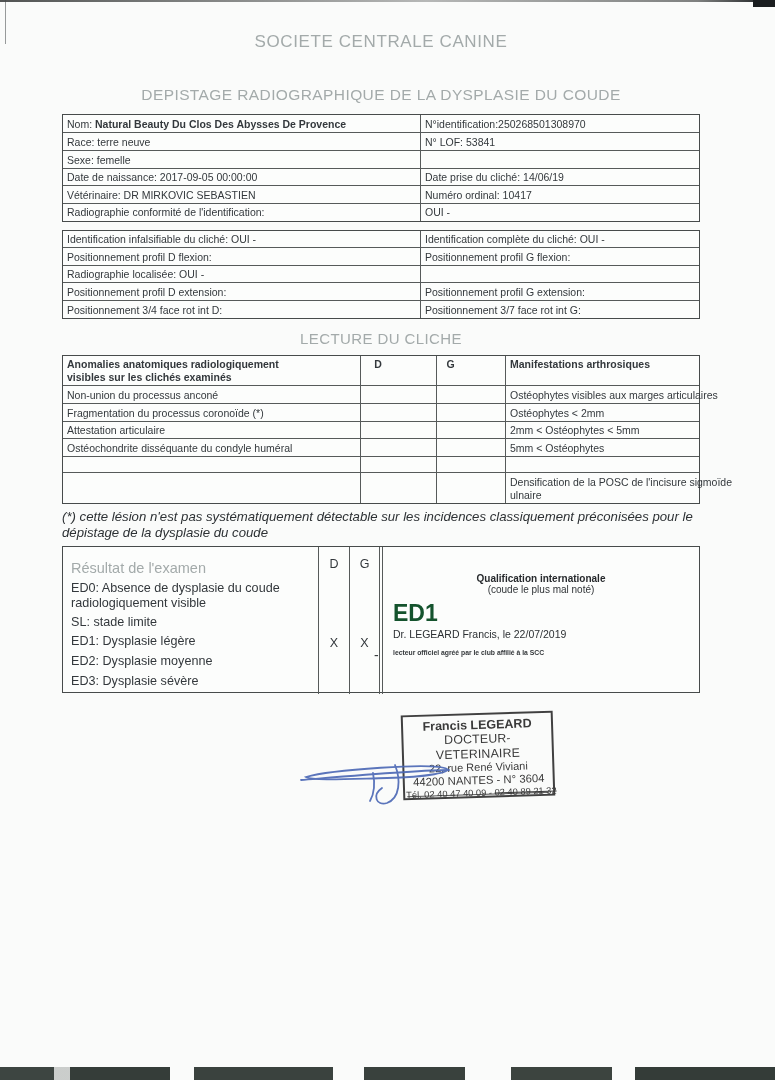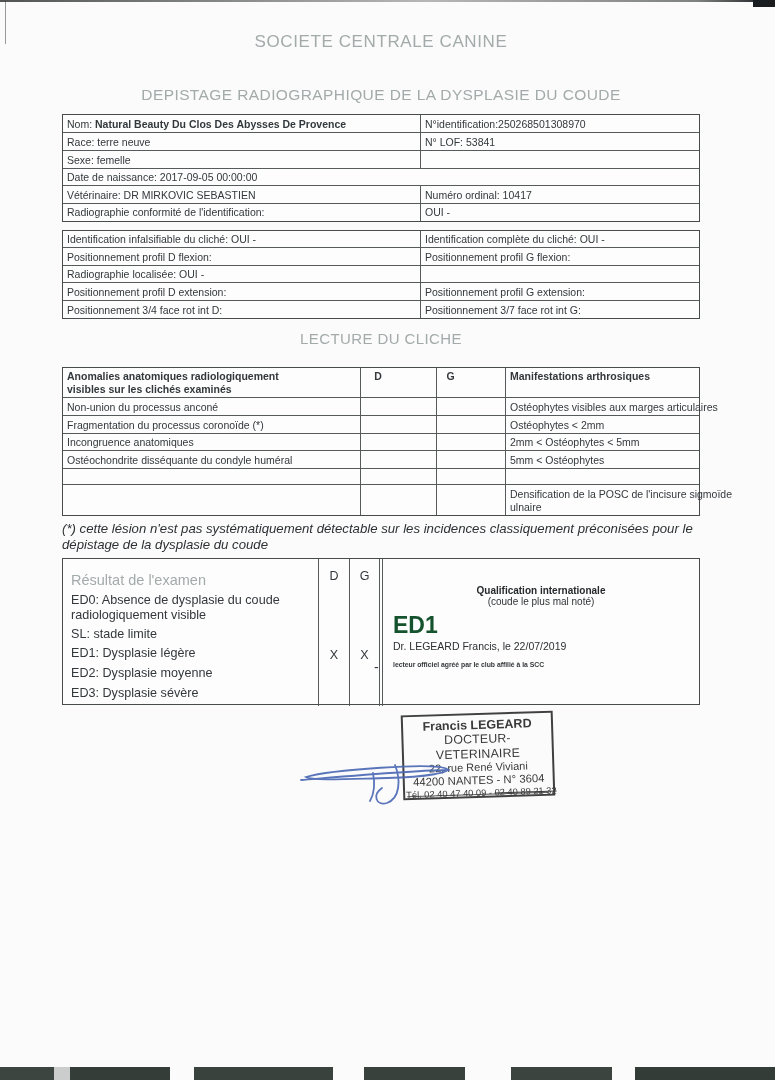--- a/index.html
+++ b/index.html
@@ -35,21 +35,21 @@
 
   .identity{margin-top:10px;}
   .identity .trow{grid-template-columns:316px 1fr;min-height:17.4px;}
 
   .positioning{margin-top:8px;}
   .positioning .trow{grid-template-columns:316px 1fr;min-height:16.4px;}
 
   .section-title{margin-top:11px;text-align:center;color:var(--title-gray);
     font-size:15px;letter-spacing:0.4px;font-weight:400;}
 
-  .lecture{margin-top:20px;}
+  .lecture{margin-top:8px;}
   .lecture .trow{grid-template-columns:256px 35px 28px 252px 32px 1fr;min-height:16.6px;}
   .lecture .hdr{min-height:26px;font-weight:bold;}
   .lecture .dg{text-align:center;padding-left:0;padding-right:0;}
   .lecture .manif{border-left:3px double var(--line);}
 
   .footnote{margin-top:5px;font-style:italic;font-size:13.2px;line-height:1.2;color:#2d3134;width:640px;}
 
   .result-box{margin-top:5px;border:1.4px solid var(--line-dark);height:147px;
     display:grid;grid-template-columns:255px 31px 30px 1fr;
     grid-template-rows:34px 34px 19px 20px 20px 20px;background:#fcfdfc;}
@@ -110,20 +110,21 @@
       <div class="trow">
         <div class="tcell">Race: terre neuve</div>
         <div class="tcell">N° LOF: 53841</div>
       </div>
       <div class="trow">
         <div class="tcell">Sexe: femelle</div>
         <div class="tcell"></div>
       </div>
       <div class="trow">
         <div class="tcell">Date de naissance: 2017-09-05 00:00:00</div>
+        <div class="tcell">Date prise du cliché: 14/06/19</div>
       </div>
       <div class="trow">
         <div class="tcell">Vétérinaire: DR MIRKOVIC SEBASTIEN</div>
         <div class="tcell">Numéro ordinal: 10417</div>
       </div>
       <div class="trow">
         <div class="tcell">Radiographie conformité de l'identification:</div>
         <div class="tcell">OUI -</div>
       </div>
     </div>
@@ -172,21 +173,21 @@
       </div>
       <div class="trow">
         <div class="tcell">Fragmentation du processus coronoïde (*)</div>
         <div class="tcell dg"></div>
         <div class="tcell dg"></div>
         <div class="tcell manif">Ostéophytes &lt; 2mm</div>
         <div class="tcell dg">X</div>
         <div class="tcell dg">X</div>
       </div>
       <div class="trow">
-        <div class="tcell">Incongruence anatomiques</div>
+        <div class="tcell">Attestation articulaire</div>
         <div class="tcell dg"></div>
         <div class="tcell dg"></div>
         <div class="tcell manif">2mm &lt; Ostéophytes &lt; 5mm</div>
         <div class="tcell dg"></div>
         <div class="tcell dg"></div>
       </div>
       <div class="trow">
         <div class="tcell">Ostéochondrite disséquante du condyle huméral</div>
         <div class="tcell dg"></div>
         <div class="tcell dg"></div>

